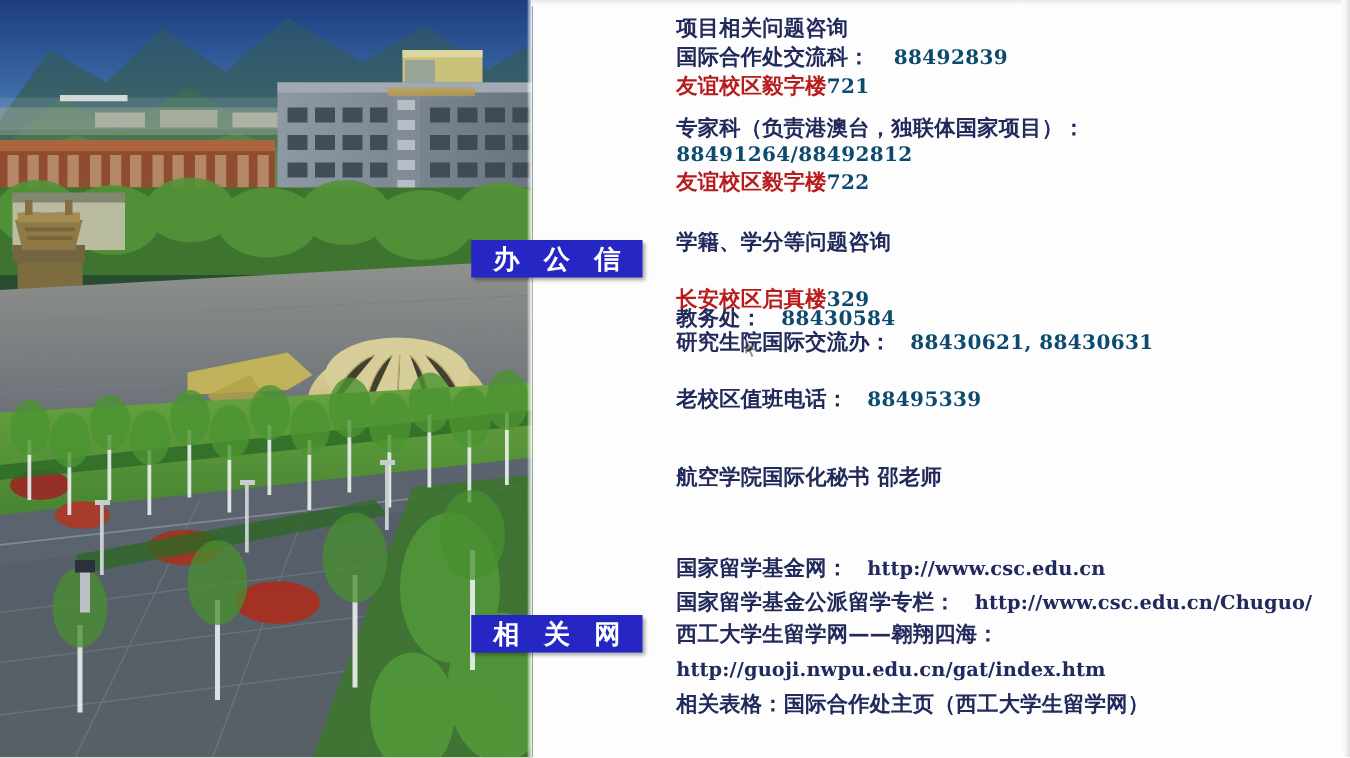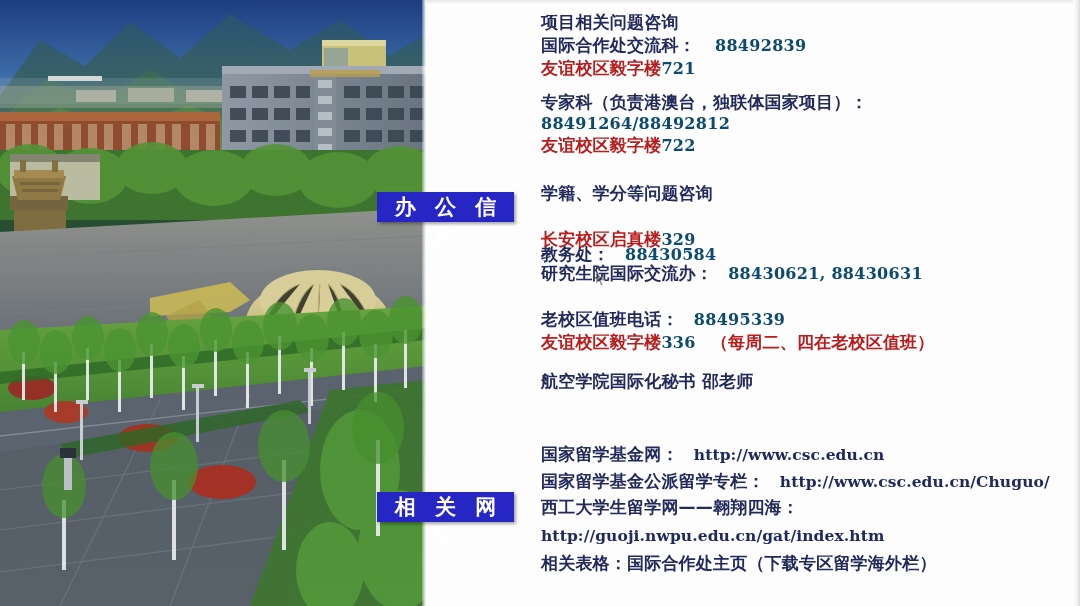--- a/index.html
+++ b/index.html
@@ -425,25 +425,20 @@
     <div class="ln" style="top:262px;">
       <span class="cn">研究生院国际交流办：</span>
       <span class="gap-s"></span>
       <span class="num">88430621, 88430631</span>
     </div>
     <div class="ln" style="top:308px;">
       <span class="cn">老校区值班电话：</span>
       <span class="gap-s"></span>
       <span class="num">88495339</span>
     </div>
-    <div class="ln" style="top:331px;">
-      <span class="cn-red">友谊校区毅字楼</span><span class="num">336</span>
-      <span class="gap-s"></span>
-      <span class="cn-red">（每周二、四在老校区值班）</span>
-    </div>
 
     <div class="ln" style="top:370px;">
       <span class="cn">航空学院国际化秘书 邵老师</span>
     </div>
 
     <div class="ln" style="top:443px;">
       <span class="cn">国家留学基金网：</span>
       <span class="gap-s"></span>
       <span class="url">http://www.csc.edu.cn</span>
     </div>
@@ -452,21 +447,21 @@
       <span class="gap-s"></span>
       <span class="url">http://www.csc.edu.cn/Chuguo/</span>
     </div>
     <div class="ln" style="top:496px;">
       <span class="cn">西工大学生留学网——翱翔四海：</span>
     </div>
     <div class="ln" style="top:526px;">
       <span class="url">http://guoji.nwpu.edu.cn/gat/index.htm</span>
     </div>
     <div class="ln" style="top:552px;">
-      <span class="cn">相关表格：国际合作处主页（下载专区留学海外栏）</span>
+      <span class="cn">相关表格：国际合作处主页（西工大学生留学网）</span>
     </div>
   </div>
 
   <svg class="cursor" viewBox="0 0 10 15">
     <path d="M0,0 L0,12 L3,9 L5,14 L7,13 L5,8.5 L9,8.5 Z" fill="#3a3a3a" stroke="#ffffff" stroke-width=".6"></path>
   </svg>
 
 </div>
 
 </body></html>

